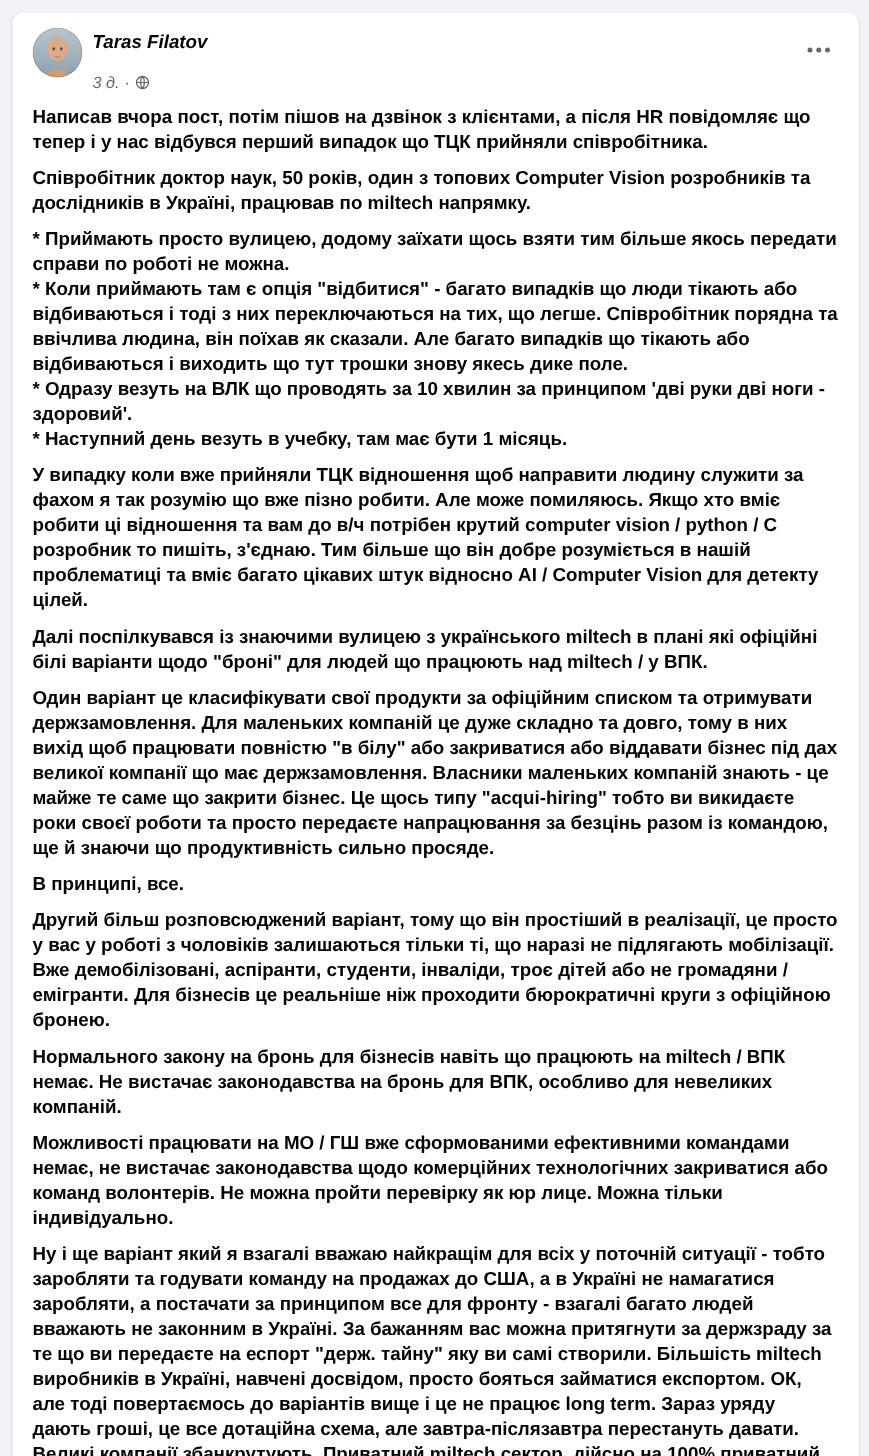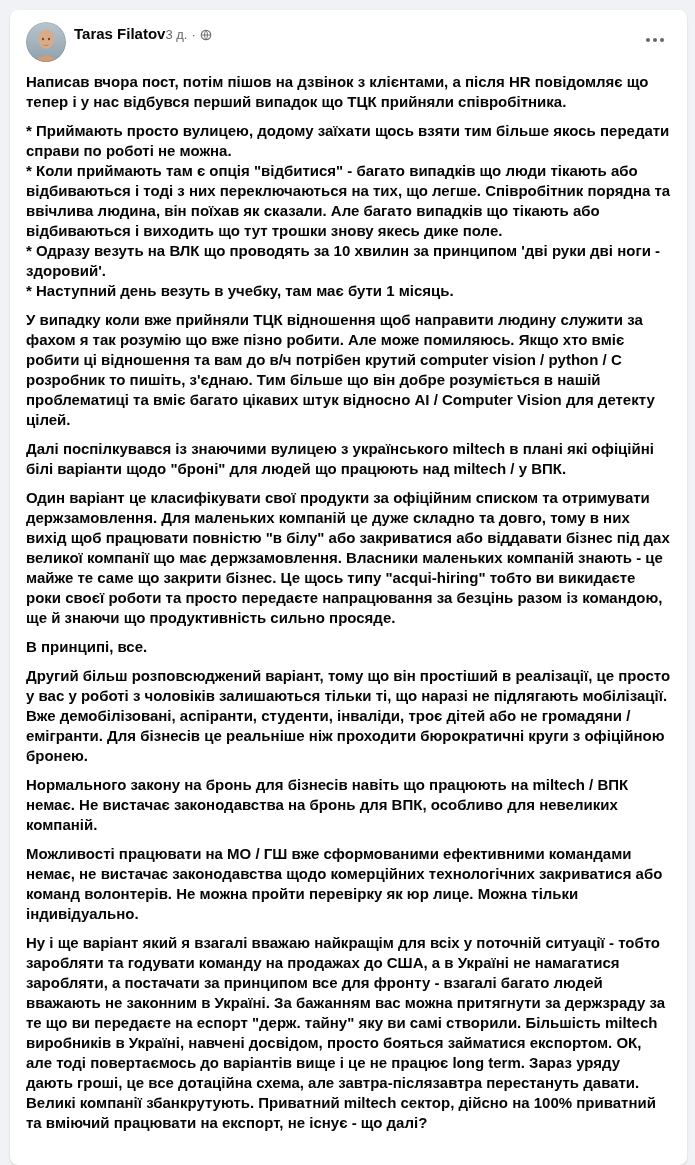--- a/index.html
+++ b/index.html
@@ -32,39 +32,40 @@
     width: 40px;
     height: 40px;
     flex: 0 0 40px;
     border-radius: 50%;
     overflow: hidden;
     cursor: pointer;
     box-shadow: inset 0 0 0 1px rgba(0,0,0,.1);
   }
   .header-text {
     display: flex;
-    flex-direction: row;
+    flex-direction: column;
     padding-top: 2px;
+    font-style: italic;
   }
   .author-name {
     font-size: 15px;
     font-weight: 700;
     color: #050505;
     line-height: 19px;
     text-decoration: none;
     cursor: pointer;
   }
   .post-meta {
     display: flex;
     align-items: center;
     gap: 4px;
     font-size: 13px;
     color: #65676b;
     line-height: 17px;
-    margin-top: 2px;
+    margin-top: 14px;
   }
   .menu-button {
     margin-left: auto;
     width: 32px;
     height: 32px;
     border: none;
     background: transparent;
     border-radius: 50%;
     display: flex;
     align-items: center;
@@ -144,20 +145,21 @@
         <span style="display:flex;gap:3px;">
           <span class="menu-dot"></span>
             <span class="menu-dot"></span>
             <span class="menu-dot"></span>
         </span>
       </button>
     </div>
 
     <div class="post-body">
       <p>Написав вчора пост, потім пішов на дзвінок з клієнтами, а після HR повідомляє що тепер і у нас відбувся перший випадок що ТЦК прийняли співробітника.</p>
+      <p>Співробітник доктор наук, 50 років, один з топових Computer Vision розробників та дослідників в Україні, працював по miltech напрямку.</p>
       <p>* Приймають просто вулицею, додому заїхати щось взяти тим більше якось передати справи по роботі не можна.
 * Коли приймають там є опція "відбитися" - багато випадків що люди тікають або відбиваються і тоді з них переключаються на тих, що легше. Співробітник порядна та ввічлива людина, він поїхав як сказали. Але багато випадків що тікають або відбиваються і виходить що тут трошки знову якесь дике поле.
 * Одразу везуть на ВЛК що проводять за 10 хвилин за принципом 'дві руки дві ноги - здоровий'.
 * Наступний день везуть в учебку, там має бути 1 місяць.</p>
       <p>У випадку коли вже прийняли ТЦК відношення щоб направити людину служити за фахом я так розумію що вже пізно робити. Але може помиляюсь. Якщо хто вміє робити ці відношення та вам до в/ч потрібен крутий computer vision / python / C розробник то пишіть, з'єднаю. Тим більше що він добре розуміється в нашій проблематиці та вміє багато цікавих штук відносно AI / Computer Vision для детекту цілей.</p>
       <p>Далі поспілкувався із знаючими вулицею з українського miltech в плані які офіційні білі варіанти щодо "броні" для людей що працюють над miltech / у ВПК.</p>
       <p>Один варіант це класифікувати свої продукти за офіційним списком та отримувати держзамовлення. Для маленьких компаній це дуже складно та довго, тому в них вихід щоб працювати повністю "в білу" або закриватися або віддавати бізнес під дах великої компанії що має держзамовлення. Власники маленьких компаній знають - це майже те саме що закрити бізнес. Це щось типу "acqui-hiring" тобто ви викидаєте роки своєї роботи та просто передаєте напрацювання за безцінь разом із командою, ще й знаючи що продуктивність сильно просяде.</p>
       <p>В принципі, все.</p>
       <p>Другий більш розповсюджений варіант, тому що він простіший в реалізації, це просто у вас у роботі з чоловіків залишаються тільки ті, що наразі не підлягають мобілізації. Вже демобілізовані, аспіранти, студенти, інваліди, троє дітей або не громадяни / емігранти. Для бізнесів це реальніше ніж проходити бюрократичні круги з офіційною бронею.</p>
       <p>Нормального закону на бронь для бізнесів навіть що працюють на miltech / ВПК немає. Не вистачає законодавства на бронь для ВПК, особливо для невеликих компаній.</p>

